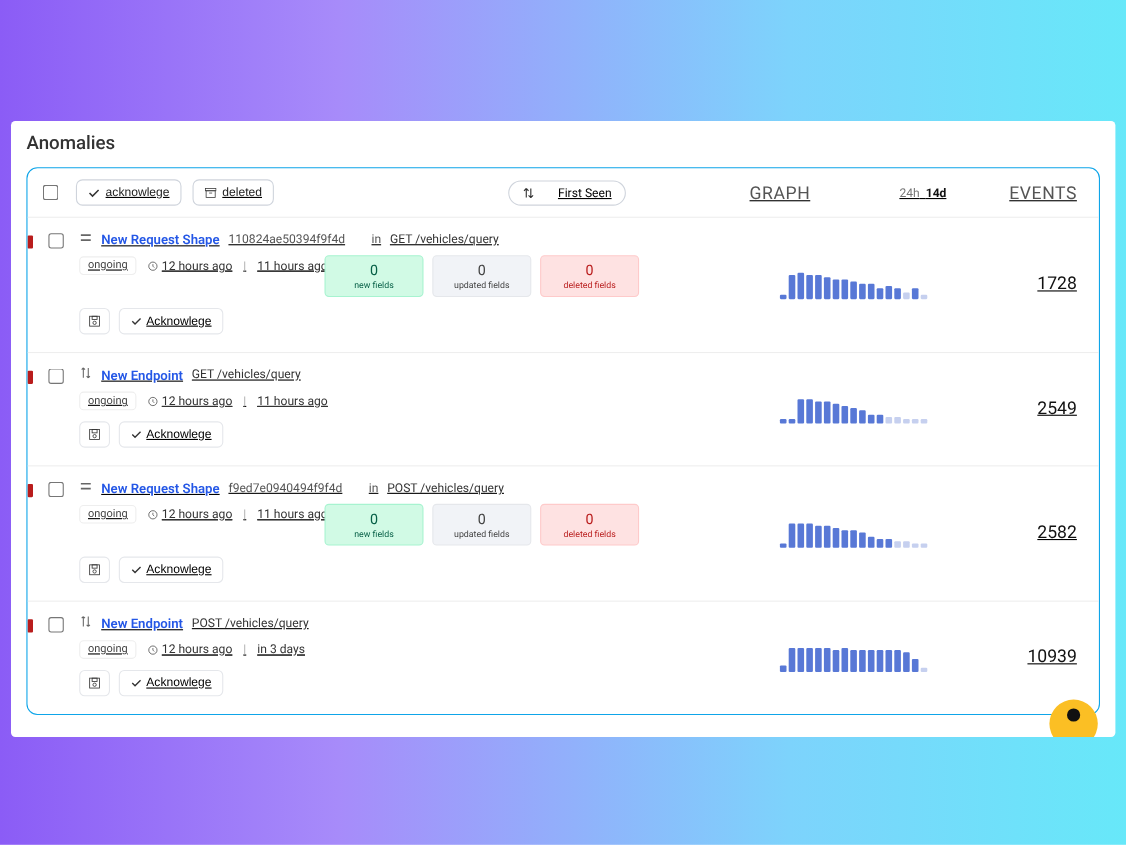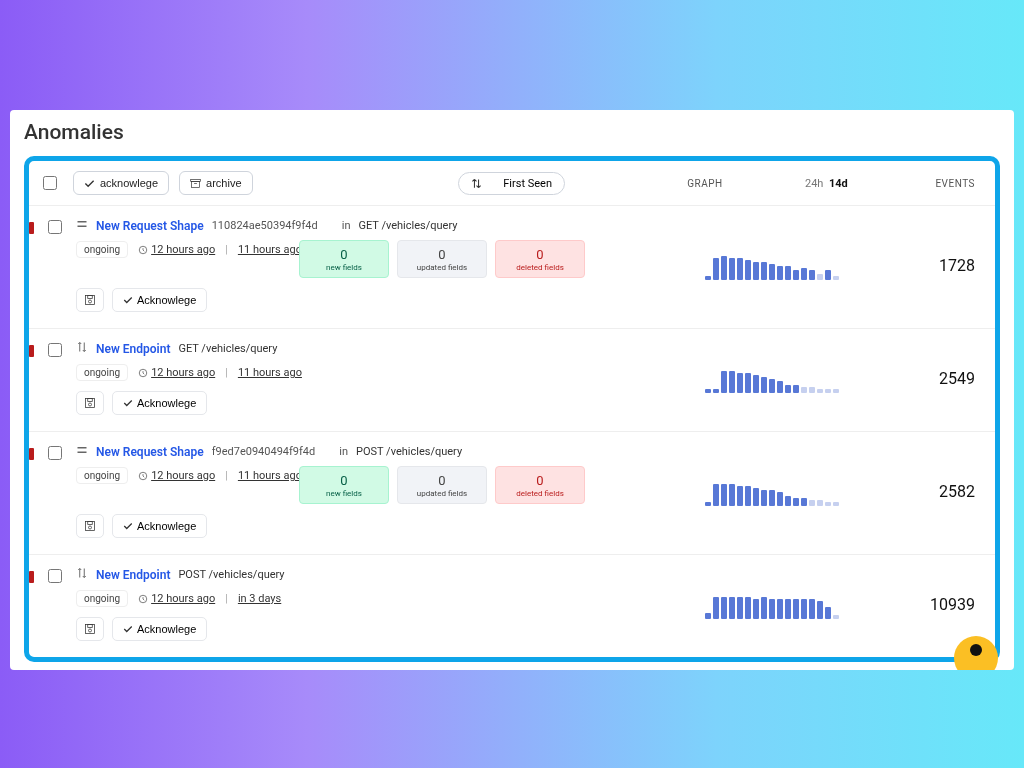--- a/index.html
+++ b/index.html
@@ -12,41 +12,41 @@
     padding: 110px 10px 10px 10px;
   }
   .panel {
     background: #fff;
     border-radius: 4px;
     padding: 10px 14px 0 14px;
     height: 560px;
     overflow: hidden;
     position: relative;
   }
-  .title { font-size: 21px; color: #333; font-weight: 500; margin-bottom: 12px; }
+  .title { font-size: 17px; color: #333; font-weight: 500; margin-bottom: 12px; }
   .tabs { display: flex; gap: 18px; border-bottom: 1px solid #eee; padding-bottom: 10px; margin-bottom: 16px; font-size: 12px; }
   .tab { color: #555; cursor: pointer; }
   .tab.active { color: #111; font-weight: 700; }
-  .list-wrap { border: 5px solid #0ea5e9; border-radius: 10px; overflow: hidden; }
+  .list-wrap { border: 1px solid #0ea5e9; border-radius: 10px; overflow: hidden; text-decoration: underline; }
   .list-header {
     display: flex; align-items: center; padding: 10px 14px; gap: 10px;
   }
   .hcheck { margin-right: 6px; }
   .btn {
     display: inline-flex; align-items: center; gap: 5px;
     border: 1px solid #cfd4dc; border-radius: 6px; background: #fff;
     padding: 5px 10px; font-size: 11px; cursor: pointer; color: #222;
   }
   .btn svg { width: 11px; height: 11px; }
   .spacer { flex: 1; }
   .first-seen { display: inline-flex; align-items: center; gap: 21px; border: 1px solid #cfd4dc; border-radius: 14px; padding: 4px 12px; font-size: 11px; cursor: pointer; }
-  .colhead { font-size: 10px; color: #555; letter-spacing: 0.5px; }
+  .colhead { font-size: 16px; color: #555; letter-spacing: 0.5px; }
   .colhead.events { width: 70px; text-align: right; margin-right: 6px; }
   .colhead.graph { width: 180px; text-align: center; }
-  .range { font-size: 11px; color: #777; width: 60px; text-align: left; margin-right: 30px; }
+  .range { font-size: 11px; color: #777; width: 60px; text-align: center; margin-right: 30px; }
   .range b { color: #111; }
 
   .row {
     display: flex; align-items: flex-start; border-top: 1px solid #eee;
     padding: 12px 14px 16px 0; gap: 10px; position: relative;
   }
   .redbar { width: 5px; background: #b91c1c; border-radius: 1px; align-self: stretch; margin-top: 4px; margin-bottom: 4px; height: 12px; }
   .rcheck { margin-top: 2px; margin-left: 4px; margin-right: 4px; }
   .row-main { flex: 1; }
   .row-top { display: flex; align-items: center; gap: 8px; font-size: 12px; flex-wrap: wrap; }
@@ -96,21 +96,21 @@
             <path d="M2 8l4 4 8-8" stroke="#333" stroke-width="2" fill="none"></path>
           </svg>
         <span>acknowlege</span>
       </button>
       <button class="btn">
         <svg viewBox="0 0 16 16">
             <rect x="1" y="2" width="14" height="3" stroke="#333" fill="none"></rect>
             <rect x="2" y="5" width="12" height="9" stroke="#333" fill="none"></rect>
             <line x1="6" y1="8" x2="10" y2="8" stroke="#333"></line>
           </svg>
-        <span>archive</span>
+        <span>deleted</span>
       </button>
       <div class="spacer"></div>
       <div class="first-seen">
         <svg width="11" height="11" viewBox="0 0 16 16">
             <path d="M5 2v12M5 2l-3 3M5 2l3 3M11 14V2M11 14l-3-3M11 14l3-3" stroke="#333" fill="none" stroke-width="1.5"></path>
           </svg>
         <span>First Seen</span>
       </div>
       <div style="width:30px"></div>
       <div class="colhead graph">GRAPH</div>

